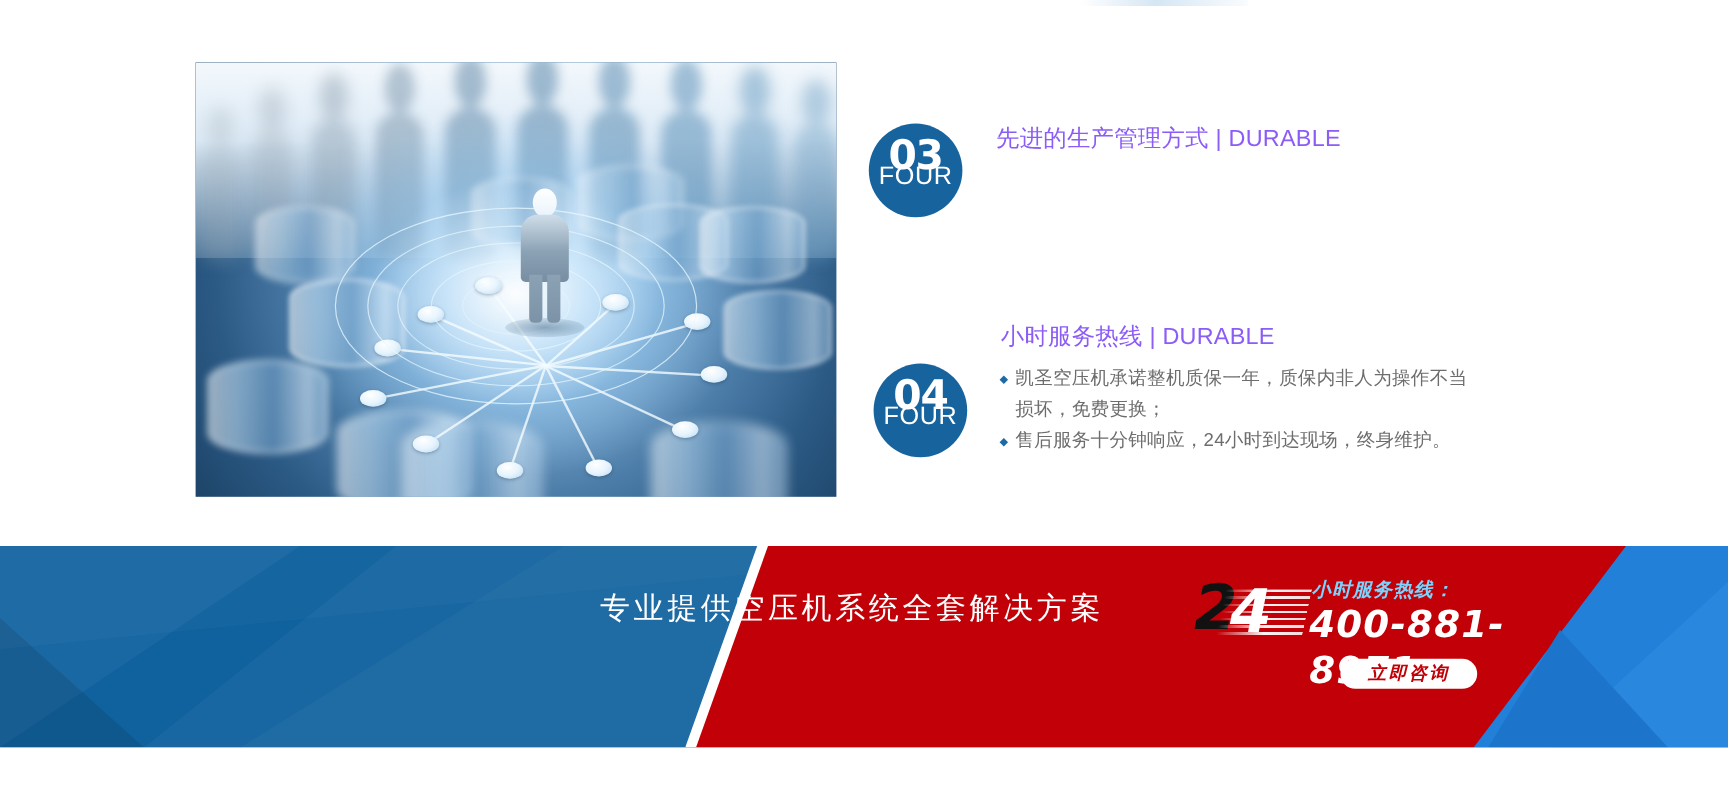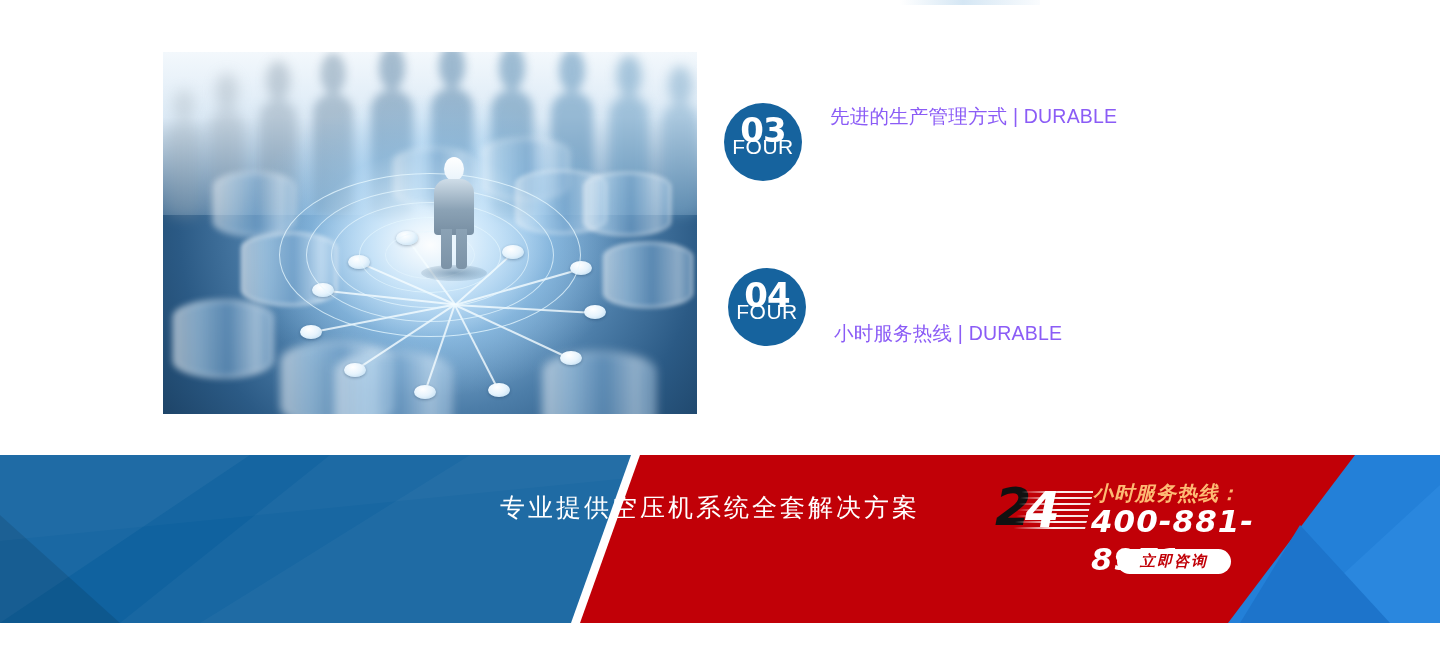--- a/index.html
+++ b/index.html
@@ -302,24 +302,24 @@
     );
     -webkit-mask-image: linear-gradient(90deg, rgba(0,0,0,0) 0%, rgba(0,0,0,0.25) 12%, rgba(0,0,0,1) 55%, rgba(0,0,0,0.9) 100%);
     mask-image: linear-gradient(90deg, rgba(0,0,0,0) 0%, rgba(0,0,0,0.25) 12%, rgba(0,0,0,1) 55%, rgba(0,0,0,0.9) 100%);
     transform: skewX(-12deg);
     pointer-events: none;
   }
   .hot-label {
     position: absolute;
     left: 98px;
     top: 0px;
-    font-size: 20px;
+    font-size: 16px;
     font-style: italic;
     font-weight: 700;
-    color: #fdba74;
+    color: #7dd3fc;
     letter-spacing: 1px;
     line-height: 20px;
   }
   .hot-number {
     position: absolute;
     left: 96px;
     top: 19px;
     font-size: 31px;
     font-style: italic;
     font-weight: 700;
@@ -460,20 +460,24 @@
     </div>
   </div>
 
   <div class="feature" style="left:728px; top:268px;align-items:flex-end;">
     <div class="badge" style="background:#16639e;">
       <div class="num">04</div>
       <div class="word">FOUR</div>
     </div>
     <div class="feature-body">
       <div class="feature-title">小时服务热线 | DURABLE</div>
+      <div class="feature-list" style="width:402px;">
+        <div class="feature-item">凯圣空压机承诺整机质保一年，质保内非人为操作不当损坏，免费更换；</div>
+        <div class="feature-item">售后服务十分钟响应，24小时到达现场，终身维护。</div>
+      </div>
     </div>
   </div>
 </div>
 
 <div class="banner">
   <div class="banner-lines" id="facets">
       <div class="facet" style="left: 0px; top: 0px; width: 1440px; height: 168px; background: rgba(255, 255, 255, 0.043); clip-path: polygon(0px 0px, 250px 0px, 0px 168px);"></div>
       <div class="facet" style="left: 0px; top: 0px; width: 1440px; height: 168px; background: rgba(0, 0, 0, 0.1); clip-path: polygon(0px 60px, 120px 168px, 0px 168px);"></div>
       <div class="facet" style="left: 0px; top: 0px; width: 1440px; height: 168px; background: rgba(255, 255, 255, 0.035); clip-path: polygon(120px 168px, 330px 0px, 640px 0px, 640px 168px);"></div>
       <div class="facet" style="left: 0px; top: 0px; width: 1440px; height: 168px; background: rgba(255, 255, 255, 0.03); clip-path: polygon(200px 168px, 470px 0px, 640px 0px, 640px 168px);"></div>

